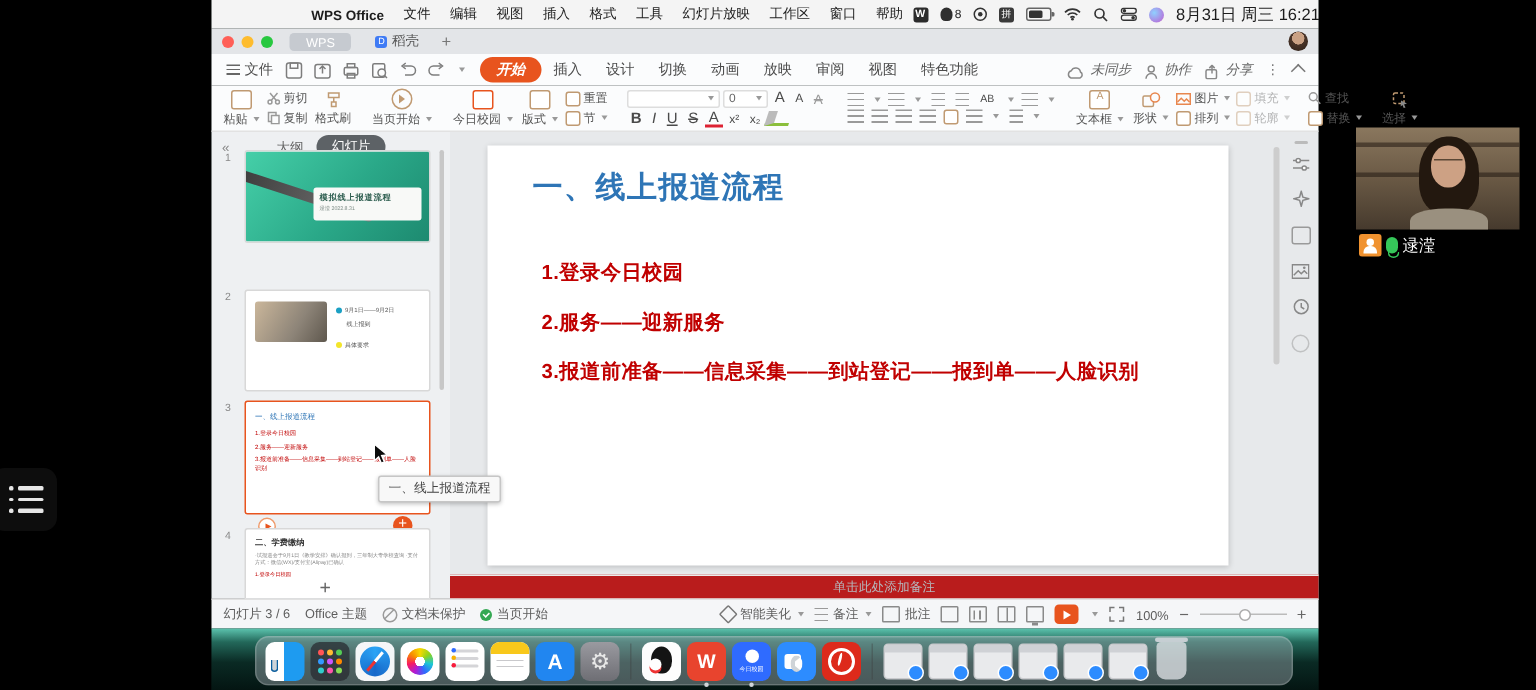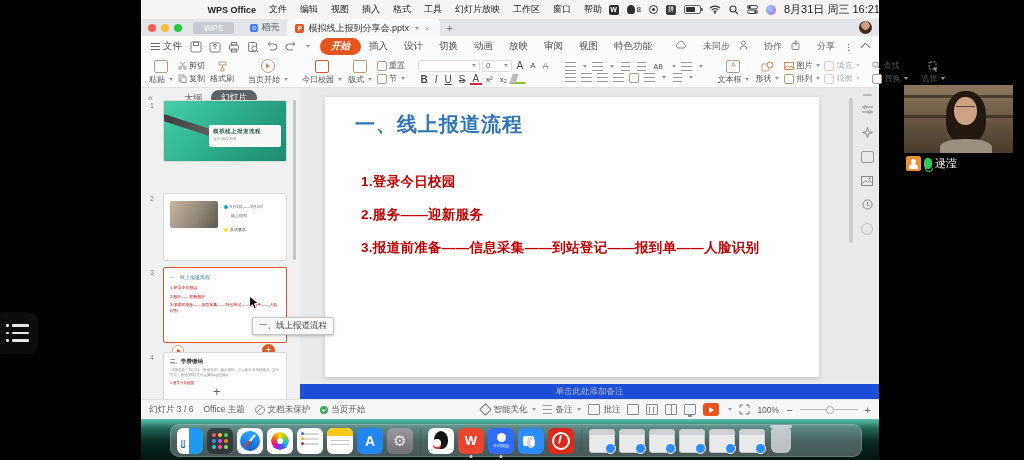--- a/index.html
+++ b/index.html
@@ -44,21 +44,21 @@
   
   .rtabs{position:absolute;top:36px;left:0;right:0;height:21px;background:#fbfcfd;display:flex;align-items:center;
          padding:0 10px;box-sizing:border-box;font-size:9.5px;color:#4c4c4c;}
   .hamb{width:9px;height:7px;background:repeating-linear-gradient(to bottom,#666 0 1px,transparent 1px 3px);margin-right:3px;}
   .filelbl{margin-right:8px;display:flex;align-items:center;}
   .qicons{display:flex;align-items:center;gap:7px;margin-right:10px;}
   .qicons svg{display:block;}
   .rtab{padding:2px 8px;white-space:nowrap;}
   .rtab.active{background:#e8541e;color:#fff;border-radius:10px;padding:2px 11px;font-weight:bold;font-style:italic;}
   .collab{margin-left:auto;display:flex;align-items:center;gap:9px;color:#666;font-size:9px;}
-  .citem{display:flex;align-items:flex-start;gap:16px;}
+  .citem{display:flex;align-items:flex-end;gap:4px;font-style:italic;}
   .dots3{font-size:9px;color:#777;}
   .chevup{width:6px;height:6px;border-left:1px solid #777;border-top:1px solid #777;transform:rotate(45deg);margin-top:2px;}
 
   
   .tools{position:absolute;top:57px;left:0;right:0;height:31px;background:#fbfcfd;border-bottom:1px solid #e2e2e2;
          display:flex;align-items:stretch;padding:0 5px;box-sizing:border-box;}
   .sep{width:1px;background:#e9e9e9;margin:3px 4px;}
   .bigbtn{display:flex;flex-direction:column;align-items:center;justify-content:center;gap:1px;font-size:8px;color:#555;padding:0 3px;white-space:nowrap;}
   .stack{display:flex;flex-direction:column;justify-content:center;gap:2px;font-size:8px;color:#555;padding:0 2px;}
   .srow{display:flex;align-items:center;gap:2px;white-space:nowrap;}
@@ -114,21 +114,21 @@
   .stitle{position:absolute;left:30px;top:14px;font-size:20px;font-weight:bold;color:#2e75b6;letter-spacing:1px;}
   .sline{position:absolute;left:36px;font-size:13.5px;font-weight:bold;color:#c00000;letter-spacing:.3px;white-space:nowrap;}
   .sl1{top:76px;}.sl2{top:109px;}.sl3{top:142px;}
   .vscroll{position:absolute;right:26px;top:10px;width:4px;height:145px;background:#cdcdcd;border-radius:2px;}
   .rtools{position:absolute;right:3px;top:6px;width:18px;display:flex;flex-direction:column;align-items:center;gap:13px;}
   .rhandle{width:9px;height:2px;background:#bbb;border-radius:1px;margin-bottom:-4px;}
   .rico{width:11px;height:10px;border:1px solid #9a9a9a;border-radius:2px;position:relative;}
   .rico.circ{border-radius:50%;width:10px;height:10px;opacity:.5;}
 
   
-  .notes{position:absolute;top:383px;left:159px;right:0;height:16px;background:#1d4ed8;border-top:1px solid #ececec;
+  .notes{position:absolute;top:383px;left:159px;right:0;height:16px;background:#b91c1c;border-top:1px solid #ececec;
          display:flex;align-items:center;justify-content:center;font-size:8.5px;color:#b6b9be;}
   .statusbar{position:absolute;top:399px;left:0;right:0;height:20px;background:#f5f6f8;border-top:1px solid #e1e1e1;
              display:flex;align-items:center;font-size:8.5px;color:#5c5c5c;padding:0 8px;box-sizing:border-box;gap:10px;}
   .stit{display:flex;align-items:center;gap:3px;white-space:nowrap;}
   .noprot{width:8px;height:8px;border:1px solid #9a9a9a;border-radius:50%;position:relative;}
   .noprot::after{content:"";position:absolute;left:-1px;top:3px;width:9px;height:1px;background:#9a9a9a;transform:rotate(-45deg);}
   .bkup{width:8px;height:8px;border-radius:50%;background:#34a853;position:relative;}
   .bkup::after{content:"";position:absolute;left:2px;top:2.2px;width:3px;height:1.6px;border-left:1px solid #fff;border-bottom:1px solid #fff;transform:rotate(-45deg);}
   .sright{margin-left:auto;display:flex;align-items:center;gap:7px;}
   .diam{width:7px;height:7px;border:1px solid #777;transform:rotate(45deg);border-radius:1px;}
@@ -272,26 +272,20 @@
 
   <div class="tabbar">
     <span class="tl r"></span>
     <span class="tl y"></span>
     <span class="tl g"></span>
     <span class="wpsbtn">WPS</span>
     <span class="doctab0">
       <span class="dicon">D</span>
       <span>稻壳</span>
     </span>
-    <span class="doctab">
-      <span class="picon">P</span>
-      <span>模拟线上报到分享会.pptx</span>
-      <span class="cv"></span>
-      <span class="tx">×</span>
-    </span>
     <span class="plus">+</span>
     <span class="avatar"></span>
   </div>
 
   <div class="rtabs">
     <span class="filelbl">
       <span class="hamb"></span>
       <span>文件</span>
     </span>
     <span class="qicons">

